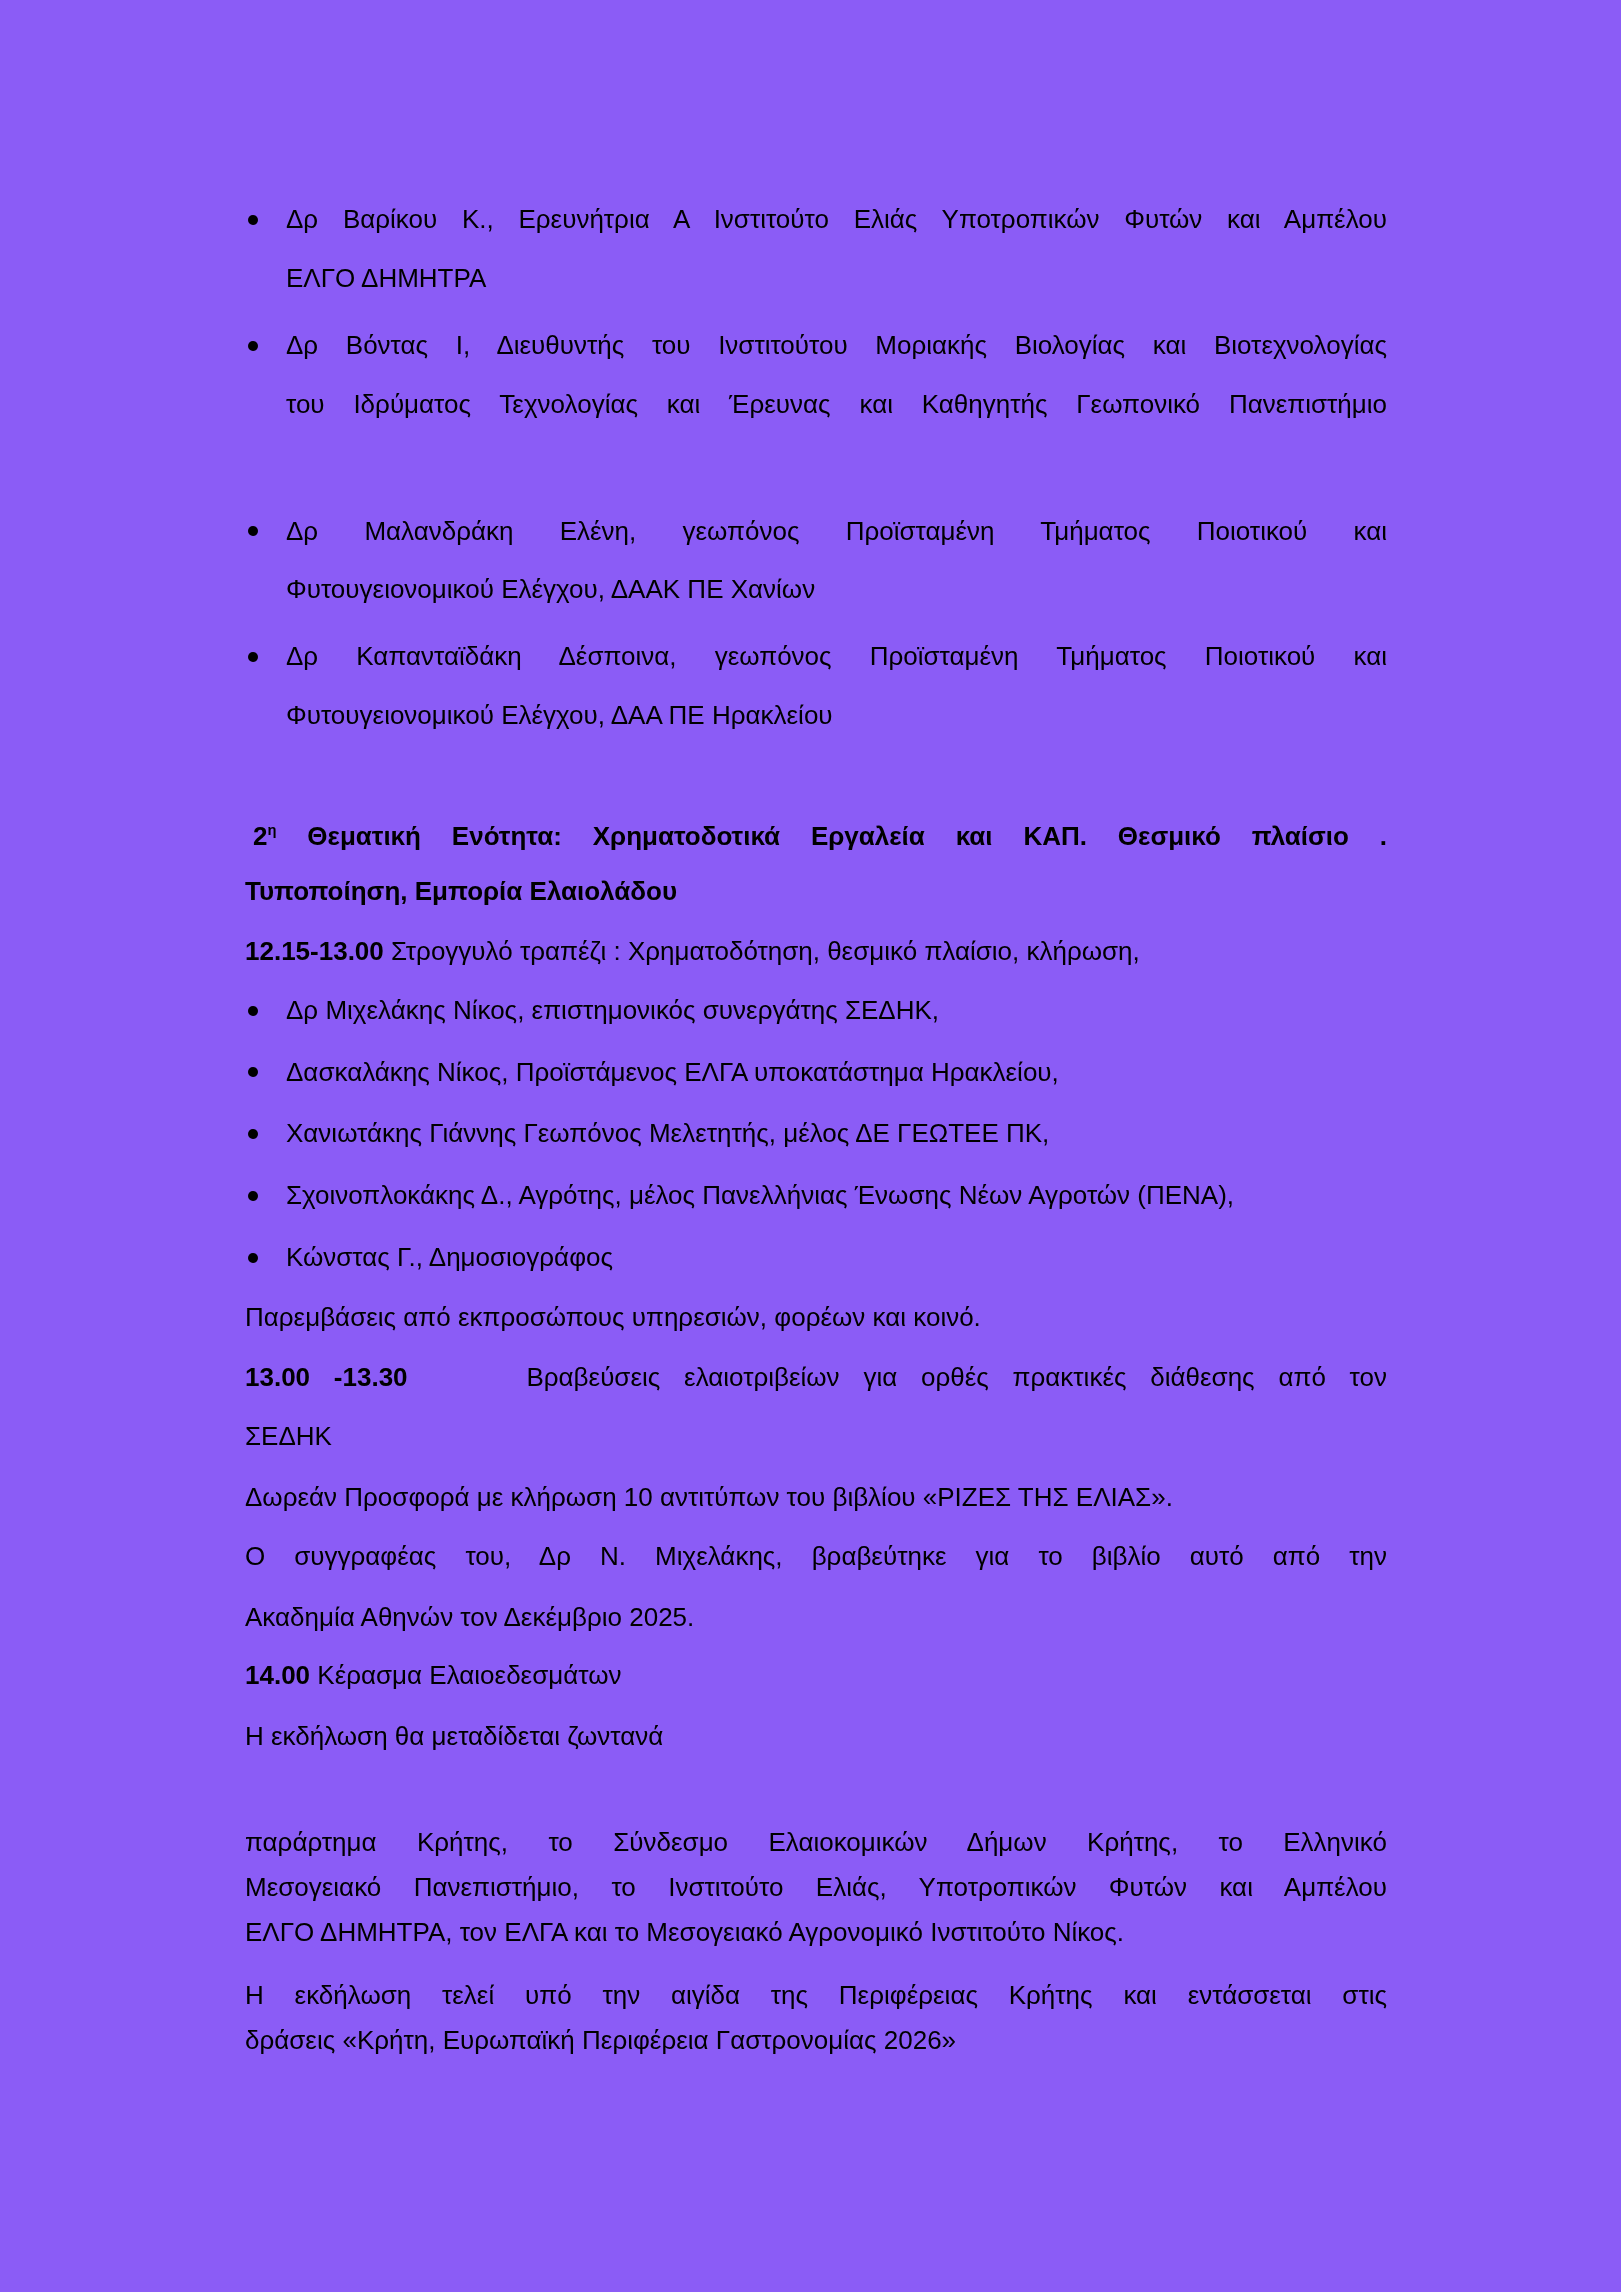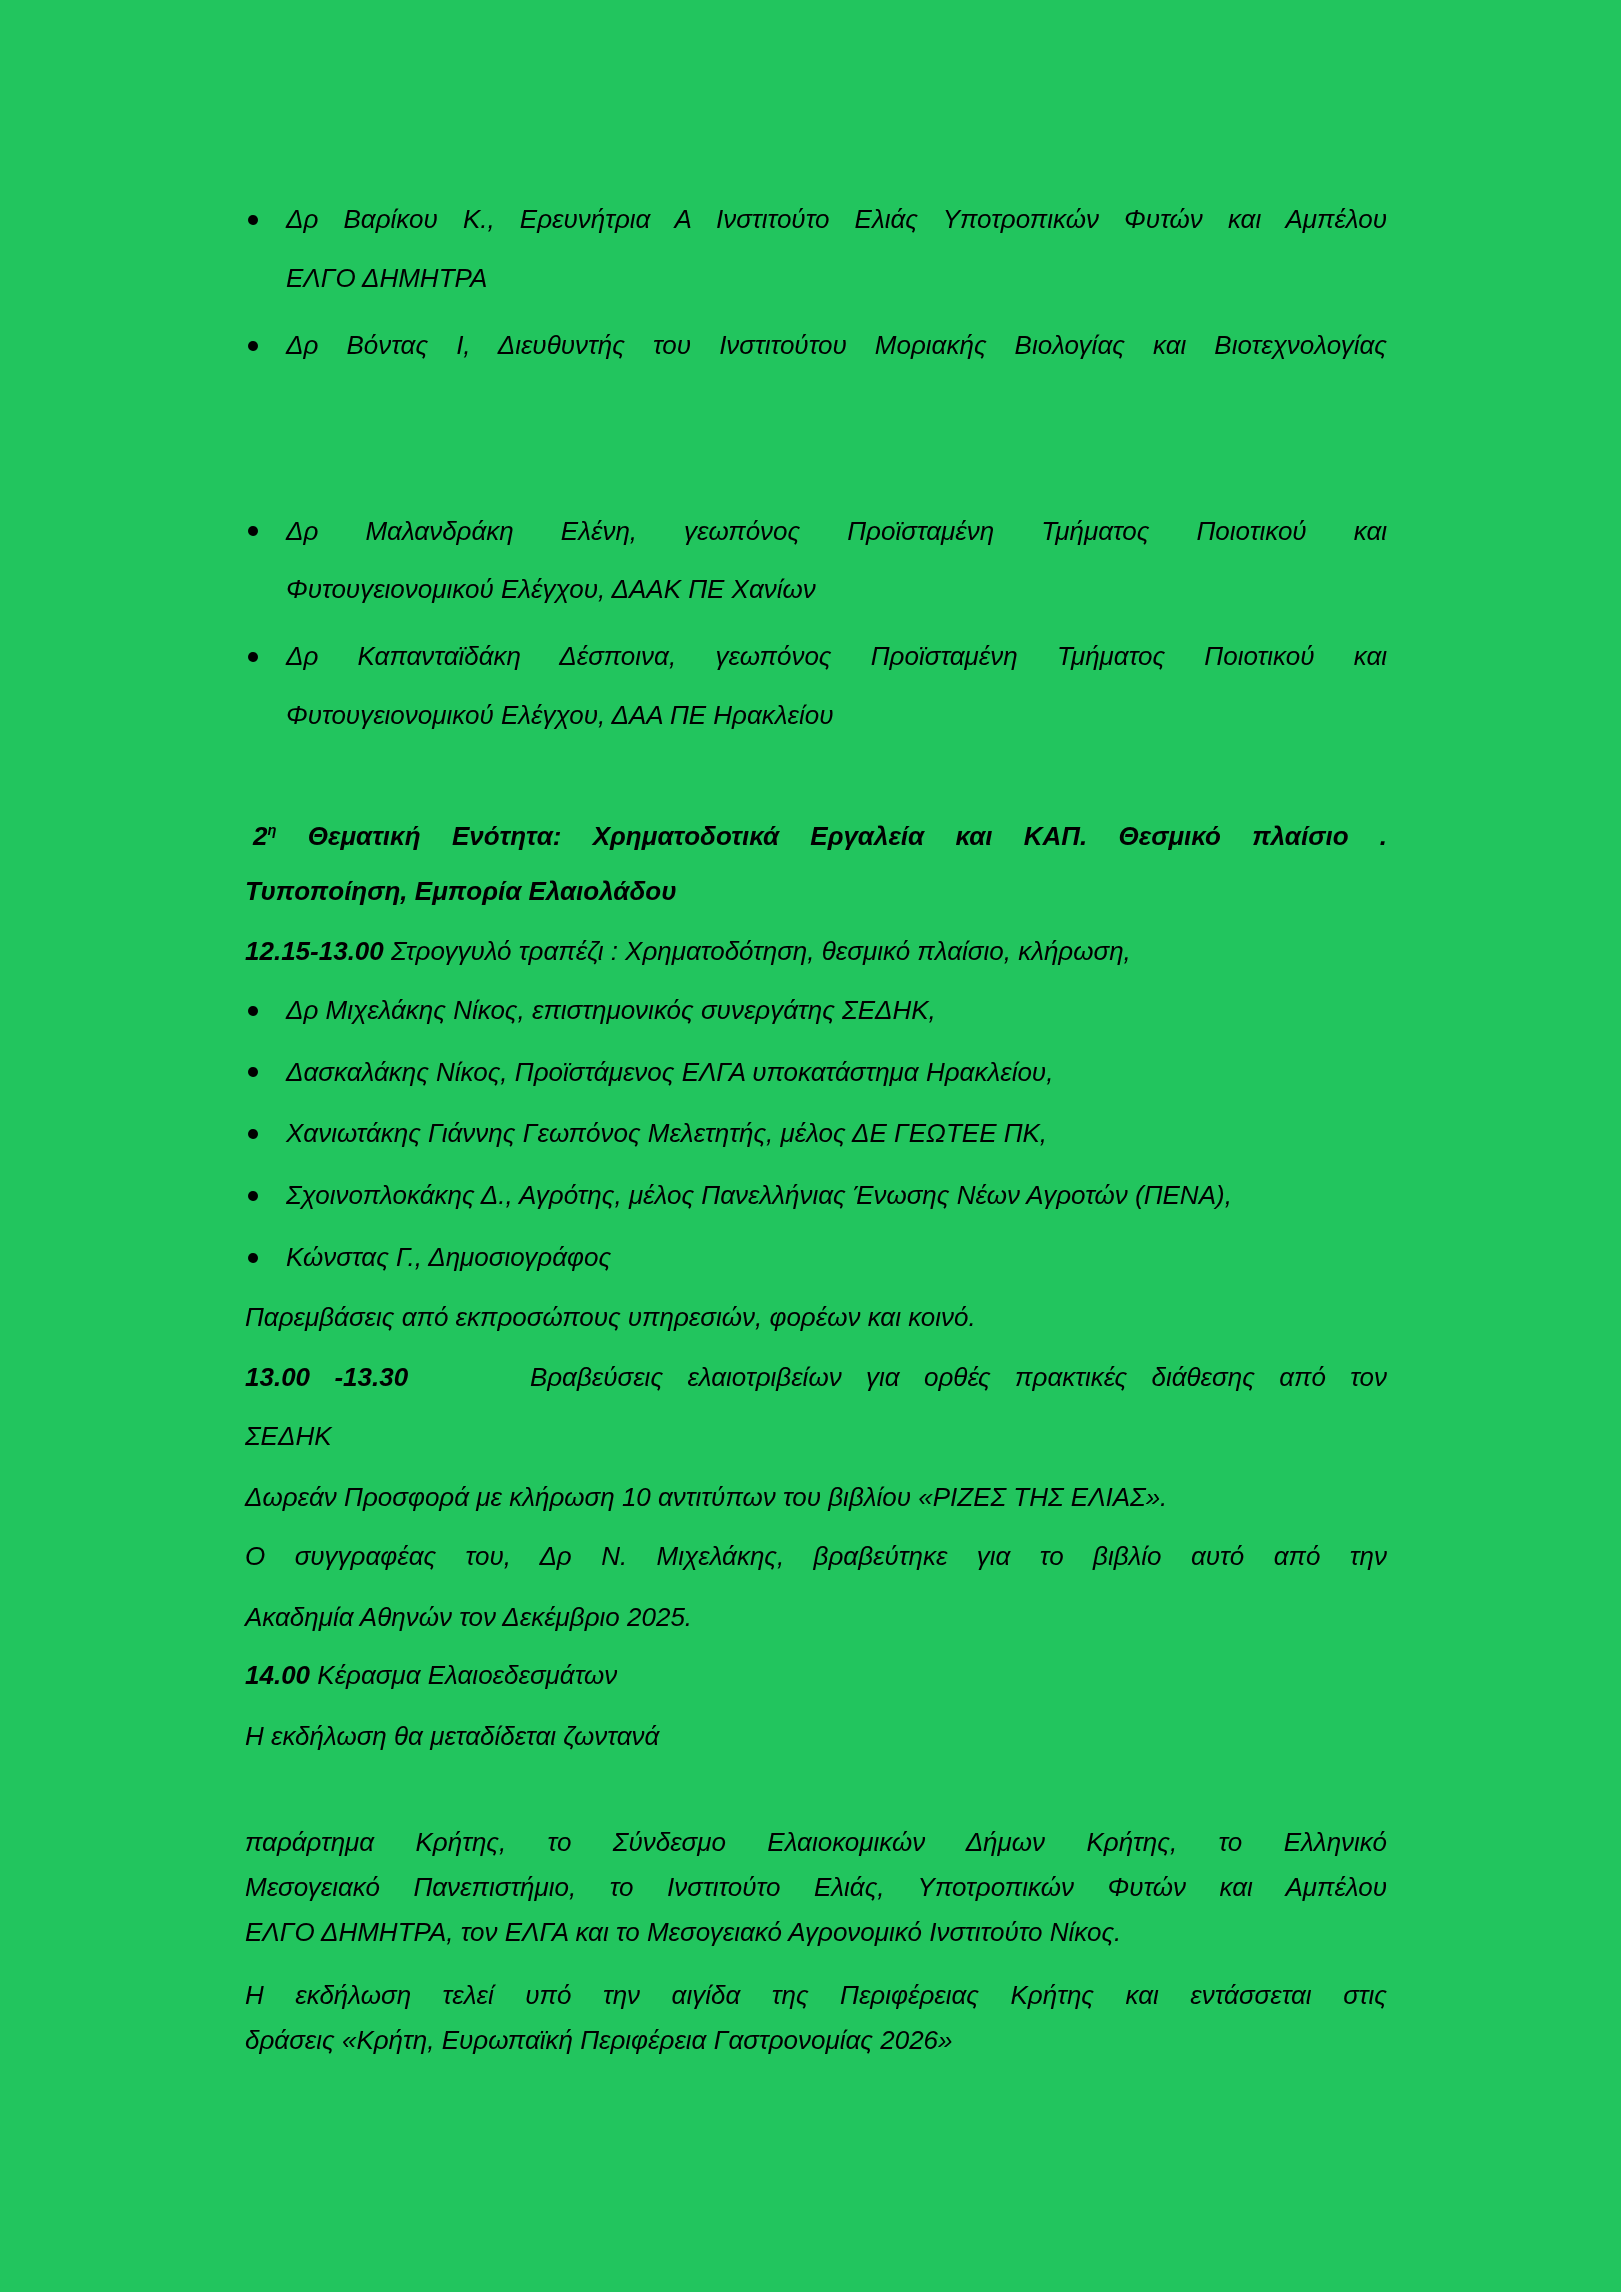--- a/index.html
+++ b/index.html
@@ -1,36 +1,37 @@
 <!DOCTYPE html>
 <html><head>
 <meta charset="utf-8">
 <style>
   html, body { margin: 0; padding: 0; background: #ffffff; }
   body { width: 1621px; height: 2293px; position: relative; overflow: hidden;
          font-family: "Liberation Sans", sans-serif; color: #000; }
-  .page { position: absolute; left: 0; top: 0; width: 1621px; height: 2293px; background: #22c55e; font-style: italic; }
+  .page { position: absolute; left: 0; top: 0; width: 1621px; height: 2293px; background: #8b5cf6; }
   .line { position: absolute; left: 245px; width: 1142px; font-size: 26px; line-height: 31px; white-space: nowrap; }
   .justify { text-align: justify; text-align-last: justify; white-space: normal; }
   .bullet { position: absolute; left: 248px; width: 9.8px; height: 9.8px; border-radius: 50%; background: #000; }
   .bl { left: 286px; width: 1101px; }
   .b { font-weight: bold; }
   sup { font-size: 14.7px; line-height: 0; vertical-align: 9.8px; }
 </style>
 </head>
 <body>
 
 <div class="page">
 
   <div class="bullet" style="top:215px"></div>
   <div class="line bl justify" style="top:204px">Δρ Βαρίκου Κ., Ερευνήτρια  Α  Ινστιτούτο Ελιάς Υποτροπικών Φυτών και Αμπέλου</div>
   <div class="line bl" style="top:263px">ΕΛΓΟ ΔΗΜΗΤΡΑ</div>
 
   <div class="bullet" style="top:341px"></div>
   <div class="line bl justify" style="top:330px">Δρ Βόντας Ι, Διευθυντής του Ινστιτούτου Μοριακής Βιολογίας και Βιοτεχνολογίας</div>
+  <div class="line bl justify" style="top:389px">του Ιδρύματος Τεχνολογίας και Έρευνας και Καθηγητής Γεωπονικό Πανεπιστήμιο</div>
 
   <div class="bullet" style="top:526px"></div>
   <div class="line bl justify" style="top:516px">Δρ Μαλανδράκη Ελένη, γεωπόνος Προϊσταμένη Τμήματος Ποιοτικού και</div>
   <div class="line bl" style="top:574px">Φυτουγειονομικού Ελέγχου, ΔΑΑΚ ΠΕ Χανίων</div>
 
   <div class="bullet" style="top:652px"></div>
   <div class="line bl justify" style="top:641px">Δρ Καπανταϊδάκη Δέσποινα, γεωπόνος Προϊσταμένη Τμήματος Ποιοτικού και</div>
   <div class="line bl" style="top:700px">Φυτουγειονομικού Ελέγχου, ΔΑΑ ΠΕ Ηρακλείου</div>
 
   <div class="line b justify" style="top:821px; left:253px; width:1134px;">

